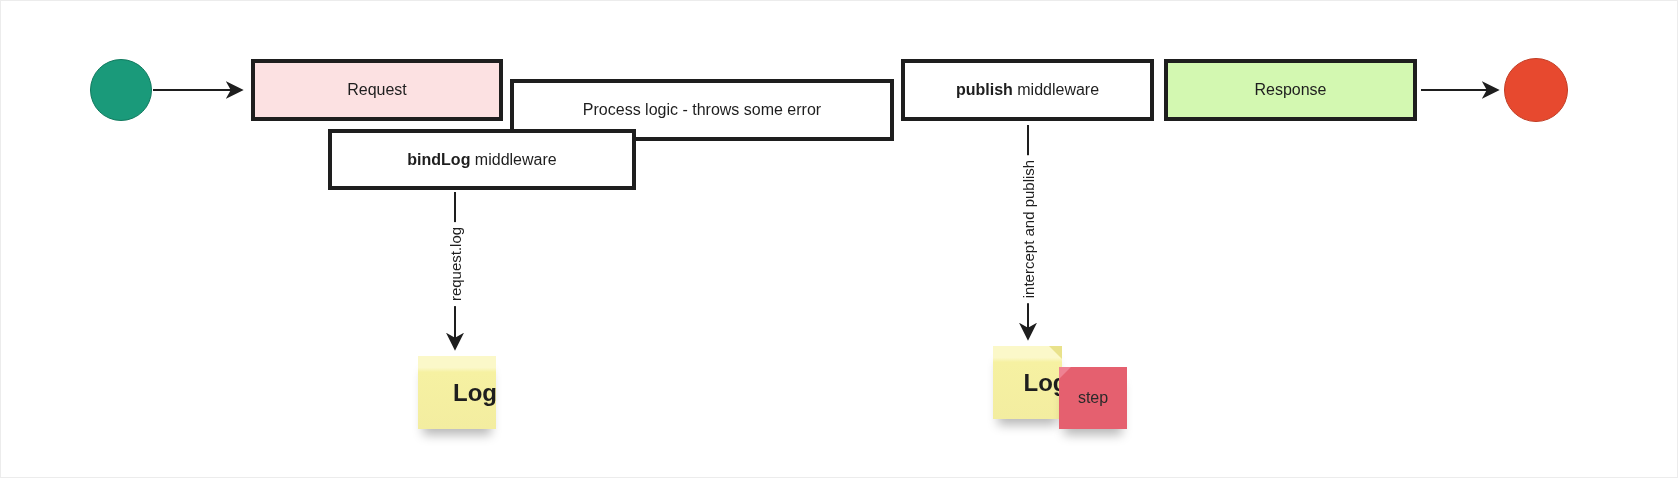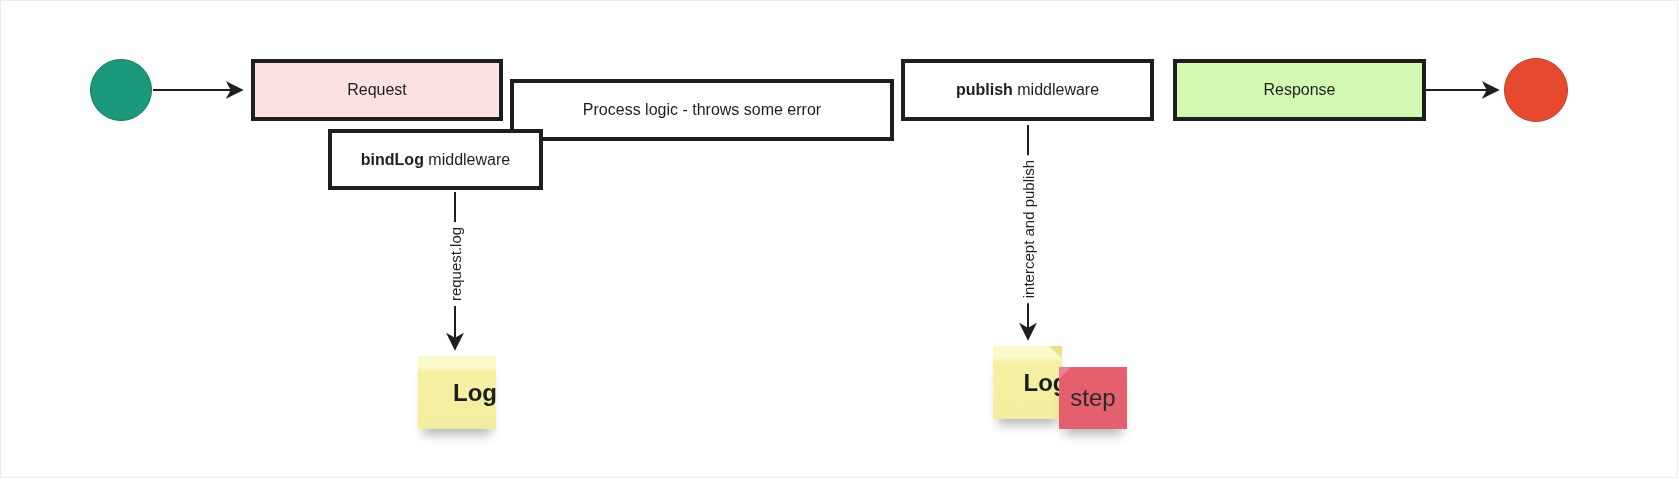--- a/index.html
+++ b/index.html
@@ -53,22 +53,22 @@
     align-items: center;
     justify-content: center;
     font-size: 16px;
     color: #1e1e1e;
     text-align: center;
     line-height: 1.2;
   }
   .box-request  { left: 250px;  width: 252px; background: #fce1e2; }
   .box-process  { left: 509px;  width: 384px; margin-top: 20px; }
   .box-stacklog { left: 900px;  width: 253px; }
-  .box-response { left: 1163px; width: 253px; background: #d3f8b1; margin-left: 9px; }
-  .box-bindlog  { left: 327px;  top: 128px; width: 215px; height: 61px; }
+  .box-response { left: 1163px; width: 253px; background: #d3f8b1; }
+  .box-bindlog  { left: 327px;  top: 128px; width: 308px; height: 61px; }
   .bold-part { font-weight: bold; }
 
   .edge-label {
     position: absolute;
     transform: translate(-50%, -50%) rotate(-90deg);
     white-space: nowrap;
     background: #ffffff;
     padding: 2px 5px;
     font-size: 15px;
     color: #1e1e1e;
@@ -104,21 +104,21 @@
     border-top: 13px solid #e9e28b;
     border-left: 13px solid transparent;
   }
   .sticky-step {
     left: 1058px; top: 366px;
     width: 68px; height: 62px;
     background: #e5606f;
     z-index: 3;
     color: #2a2a2a;
   }
-  .sticky-step .sticky-text { font-size: 24px; }
+  .sticky-step .sticky-text { font-size: 16px; }
   .sticky-step .fold {
     position: absolute;
     top: 0; left: 0;
     width: 0; height: 0;
     border-top: 12px solid #ee8292;
     border-right: 12px solid transparent;
   }
 </style>
 </head>
 <body>

